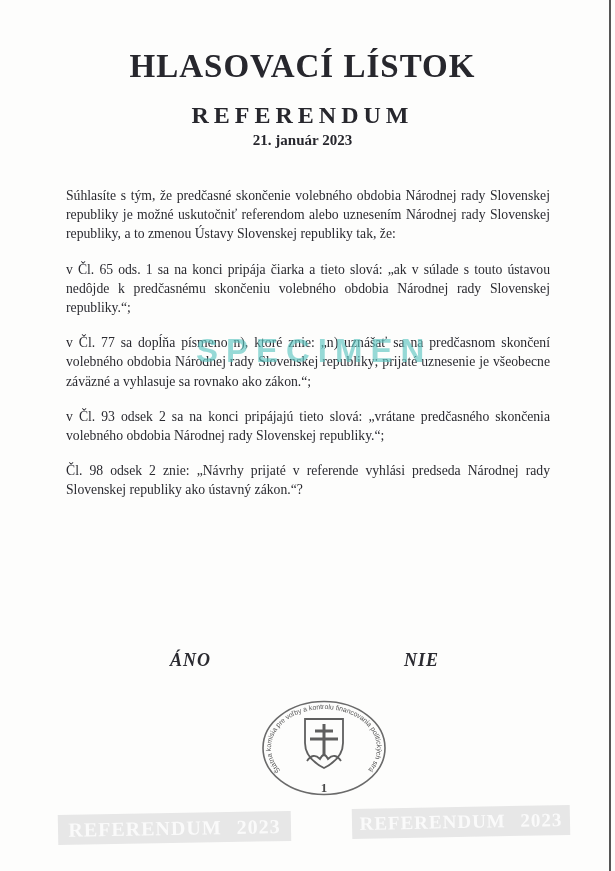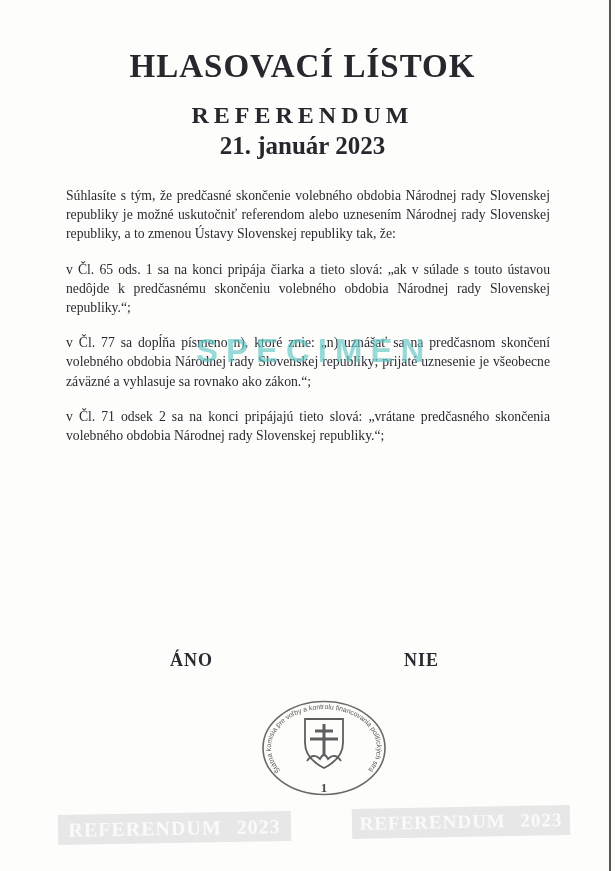--- a/index.html
+++ b/index.html
@@ -32,35 +32,35 @@
     text-align: center;
     font-size: 24px;
     font-weight: bold;
     letter-spacing: 5px;
     color: #27272d;
   }
   .date-line {
     position: absolute;
     top: 132px; left: 0; width: 605px;
     text-align: center;
-    font-size: 25px;
+    font-size: 15px;
     font-weight: bold;
     color: #27272d;
   }
   .body-text {
     position: absolute;
     left: 66px; top: 170px; width: 484px;
     font-size: 13.7px;
     line-height: 19.2px;
     text-align: justify;
   }
   .body-text p { margin: 16px 0 7px 0; }
   .answers {
     position: absolute;
-    top: 650px; left: 0; width: 615px; height: 30px;
+    top: 650px; left: 0; width: 615px; height: 30px; font-style: italic;
   }
   .answer {
     position: absolute;
     font-size: 18px;
     font-weight: bold;
     letter-spacing: 1px;
     color: #2a2a30;
   }
   .answer-yes { left: 170px; }
   .answer-no  { left: 404px; text-align: right; }
@@ -101,21 +101,22 @@
 <div class="page">
 
   <div class="page-title">HLASOVACÍ LÍSTOK</div>
   <div class="subtitle">REFERENDUM</div>
   <div class="date-line">21. január 2023</div>
 
   <div class="body-text">
     <p>Súhlasíte s tým, že predčasné skončenie volebného obdobia Národnej rady Slovenskej republiky je možné uskutočniť referendom alebo uznesením Národnej rady Slovenskej republiky, a to zmenou Ústavy Slovenskej republiky tak, že:</p>
     <p>v Čl. 65 ods. 1 sa na konci pripája čiarka a tieto slová: „ak v súlade s touto ústavou nedôjde k predčasnému skončeniu volebného obdobia Národnej rady Slovenskej republiky.“;</p>
     <p>v Čl. 77 sa dopĺňa písmeno n), ktoré znie: „n) uznášať sa na predčasnom skončení volebného obdobia Národnej rady Slovenskej republiky; prijaté uznesenie je všeobecne záväzné a vyhlasuje sa rovnako ako zákon.“;</p>
-    <p>v Čl. 71 odsek 2 sa na konci pripájajú tieto slová: „vrátane predčasného skončenia volebného obdobia Národnej rady Slovenskej republiky.“;</p>
+    <p>v Čl. 93 odsek 2 sa na konci pripájajú tieto slová: „vrátane predčasného skončenia volebného obdobia Národnej rady Slovenskej republiky.“;</p>
+    <p>Čl. 98 odsek 2 znie: „Návrhy prijaté v referende vyhlási predseda Národnej rady Slovenskej republiky ako ústavný zákon.“?</p>
   </div>
 
   <div class="specimen">SPECIMEN</div>
 
   <div class="answers">
     <span class="answer answer-yes">ÁNO</span>
     <span class="answer answer-no">NIE</span>
   </div>
 
   <div class="stamp">

